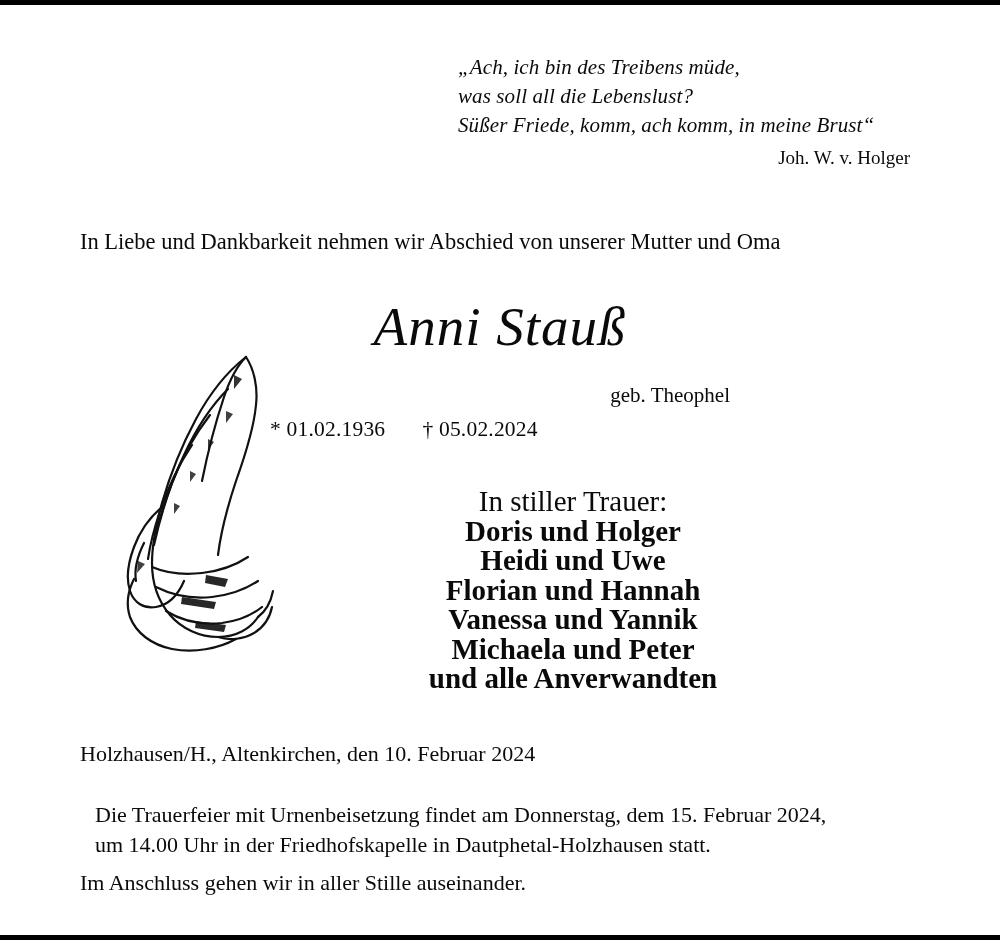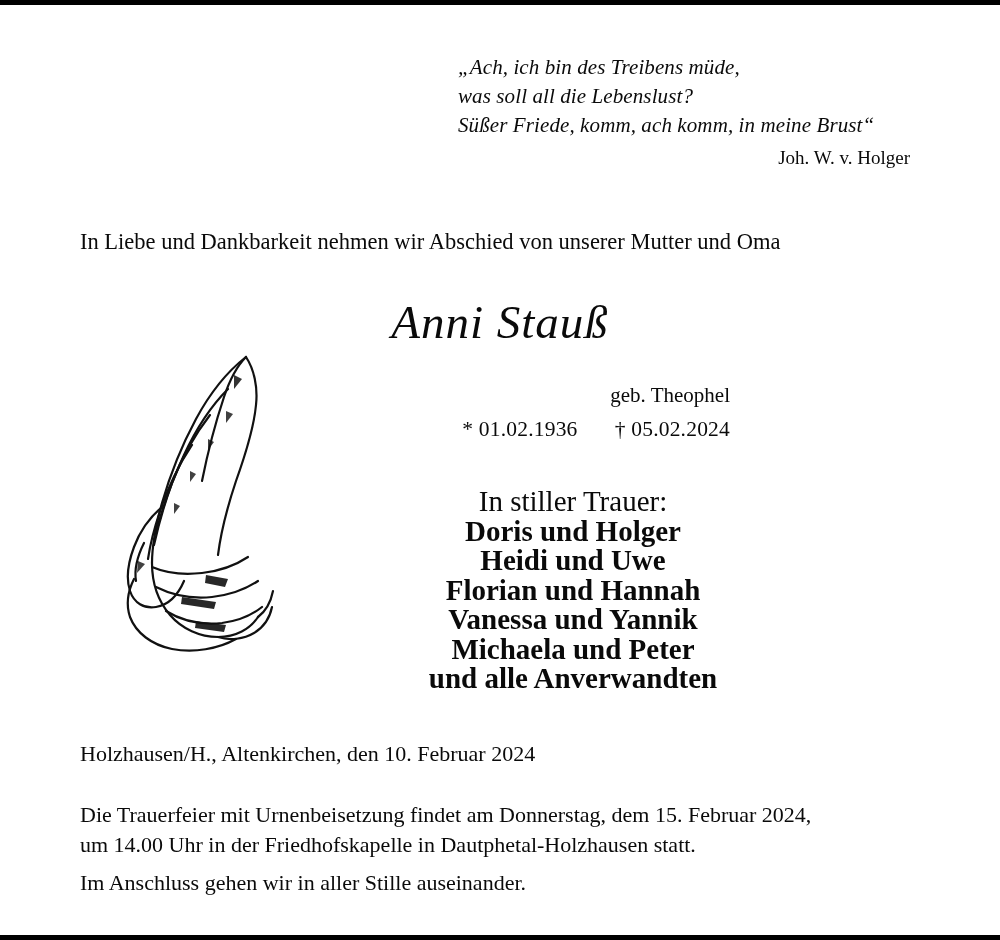--- a/index.html
+++ b/index.html
@@ -50,37 +50,37 @@
     font-size: 22.5px;
     white-space: nowrap;
   }
   .name {
     position: absolute;
     left: 270px;
     top: 290px;
     width: 460px;
     text-align: center;
     font-style: italic;
-    font-size: 47px;
+    font-size: 55px;
     letter-spacing: 1px;
   }
   .born-name {
     position: absolute;
     left: 270px;
     top: 378px;
     width: 460px;
     text-align: right;
     font-size: 21px;
   }
   .dates {
     position: absolute;
     left: 270px;
     top: 412px;
     width: 460px;
-    text-align: right;
+    text-align: left;
     font-size: 21.5px;
     letter-spacing: 0.2px;
   }
   .dates .gap {
     display: inline-block;
     width: 26px;
   }
   .mourn {
     position: absolute;
     left: 343px;
@@ -109,20 +109,21 @@
     position: absolute;
     left: 80px;
     top: 795px;
     width: 880px;
     font-size: 22px;
     line-height: 30px;
   }
   .ceremony .line {
     display: block;
     white-space: nowrap;
+    margin-left: 15px;
   }
   .after {
     position: absolute;
     left: 80px;
     top: 865px;
     font-size: 22px;
     white-space: nowrap;
   }
   .hands {
     position: absolute;

